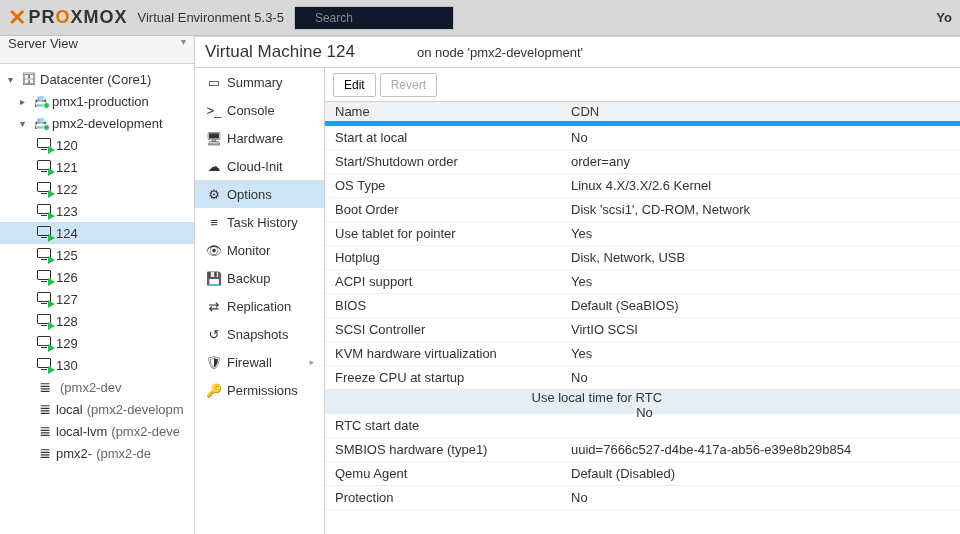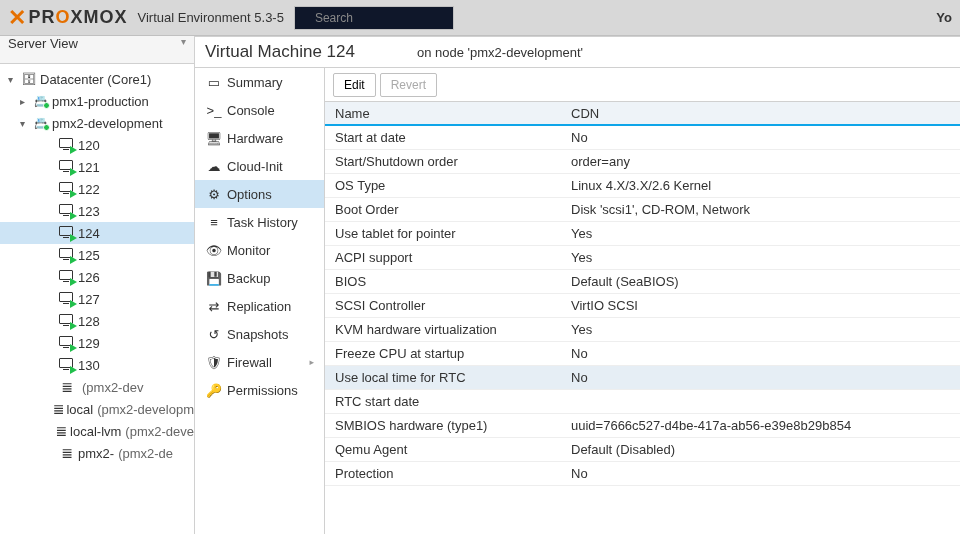--- a/index.html
+++ b/index.html
@@ -12,21 +12,21 @@
 .env-label { margin-left: 10px; font-size: 13px; color: #333; }
 .search-box { margin-left: 10px; background: #0f172a; border: 1px solid #c0c0c0; height: 24px; width: 160px; padding: 0 20px; font-size: 12px; color: #888; display: flex; align-items: center; }
 .header-right { margin-left: auto; font-size: 13px; color: #333; font-weight: bold; }
 .main { display: flex; height: calc(534px - 36px); }
 .sidebar { width: 195px; border-right: 1px solid #d0d0d0; display: flex; flex-direction: column; }
 .sidebar-header { height: 28px; background: #f5f5f5; border-bottom: 1px solid #d0d0d0; display: flex; align-items: flex-start; padding: 0 8px; position: relative; }
 .sidebar-header .chev { position: absolute; right: 8px; color: #888; font-size: 10px; }
 .tree { padding: 4px 0; overflow: hidden; white-space: nowrap; }
 .tree-row { height: 22px; display: flex; align-items: center; padding-left: 8px; cursor: pointer; }
 .tree-row.lvl1 { padding-left: 20px; }
-.tree-row.lvl2 { padding-left: 46px; }
+.tree-row.lvl2 { padding-left: 24px; }
 .tree-row.selected { background: #cde4f5; }
 .tree-toggle { width: 12px; font-size: 10px; color: #666; display: inline-block; }
 .tree-icon { width: 18px; display: inline-flex; justify-content: center; font-size: 13px; }
 .tree-label { margin-left: 2px; }
 .icon-dc::before { content: "🗄"; font-size: 12px; }
 .icon-node { position: relative; }
 .icon-node::before { content: "📇"; font-size: 11px; }
 .badge-green { width: 7px; height: 7px; background: #21bf4b; border-radius: 50%; display: inline-block; position: absolute; bottom: -1px; right: 0px; border: 1px solid #fff; }
 .icon-vm { position: relative; display: inline-flex; width: 16px; height: 14px; }
 .mon { width: 14px; height: 10px; border: 1.5px solid #333; border-radius: 1px; position: relative; }
@@ -43,26 +43,26 @@
 .subnav-item { height: 28px; display: flex; align-items: center; padding: 0 10px; cursor: pointer; }
 .subnav-item.selected { background: #cde4f5; }
 .subnav-icon { width: 18px; display: inline-flex; justify-content: center; color: #333; }
 .subnav-label { margin-left: 4px; }
 .subnav-arrow { margin-left: auto; color: #999; font-size: 9px; }
 .options-panel { flex: 1; display: flex; flex-direction: column; }
 .toolbar { height: 34px; border-bottom: 1px solid #d0d0d0; display: flex; align-items: center; padding: 0 8px; gap: 4px; }
 .btn { border: 1px solid #c0c0c0; background: #fff; height: 24px; padding: 0 10px; font-size: 12px; border-radius: 2px; cursor: pointer; }
 .btn:disabled { color: #aaa; cursor: default; }
 .grid { flex: 1; overflow: auto; }
-.grid-header { display: flex; background: #eef3f8; border-bottom: 2px solid #0ea5e9; height: 24px; align-items: center; }
+.grid-header { display: flex; background: #eef3f8; border-bottom: 5px solid #0ea5e9; height: 24px; align-items: center; }
 .col-name { width: 242px; padding-left: 10px; }
 .col-value { flex: 1; padding-left: 4px; }
 .grid-row { display: flex; height: 24px; align-items: center; border-bottom: 1px solid #eee; }
 .grid-row .col-name { color: #333; }
-.grid-row.selected { background: #e6eef5; }
+.grid-row.selected { background: #e6eef5; flex-direction: column; }
 </style>
 </head>
 <body>
 
 <div class="header">
   <div class="logo">
     <span class="logo-x">✕</span>
     <span class="logo-text">
       <span>PR</span><span class="logo-o">O</span><span>XMOX</span>
     </span>
@@ -301,38 +301,42 @@
           <button class="btn">Edit</button>
           <button class="btn" disabled="">Revert</button>
         </div>
         <div class="grid">
           <div class="grid-header">
             <div class="col-name">Name</div>
             <div class="col-value">CDN</div>
           </div>
           <div id="grid-rows">
               <div class="grid-row">
-                <div class="col-name">Start at date</div>
+                <div class="col-name">Start at local</div>
     <div class="col-value">No</div>
               </div>
               <div class="grid-row">
                 <div class="col-name">Start/Shutdown order</div>
     <div class="col-value">order=any</div>
               </div>
               <div class="grid-row">
                 <div class="col-name">OS Type</div>
     <div class="col-value">Linux 4.X/3.X/2.6 Kernel</div>
               </div>
               <div class="grid-row">
                 <div class="col-name">Boot Order</div>
     <div class="col-value">Disk 'scsi1', CD-ROM, Network</div>
               </div>
               <div class="grid-row">
                 <div class="col-name">Use tablet for pointer</div>
     <div class="col-value">Yes</div>
+              </div>
+              <div class="grid-row">
+                <div class="col-name">Hotplug</div>
+    <div class="col-value">Disk, Network, USB</div>
               </div>
               <div class="grid-row">
                 <div class="col-name">ACPI support</div>
     <div class="col-value">Yes</div>
               </div>
               <div class="grid-row">
                 <div class="col-name">BIOS</div>
     <div class="col-value">Default (SeaBIOS)</div>
               </div>
               <div class="grid-row">

